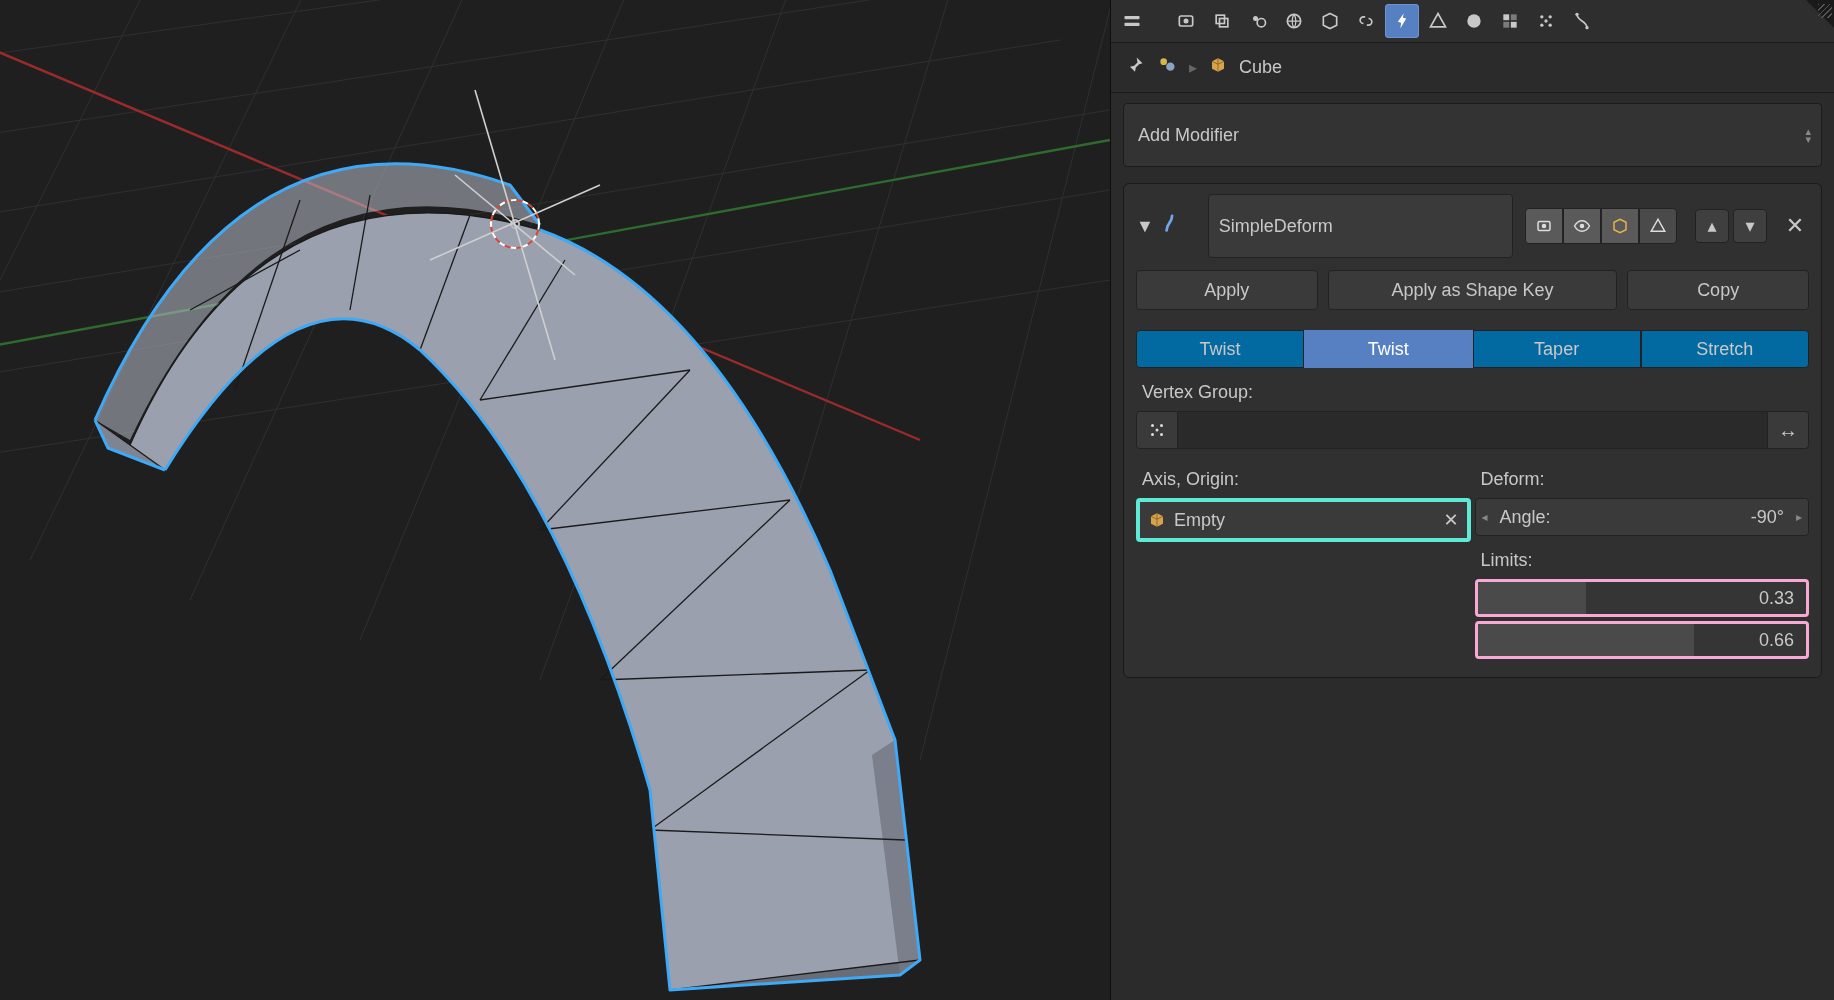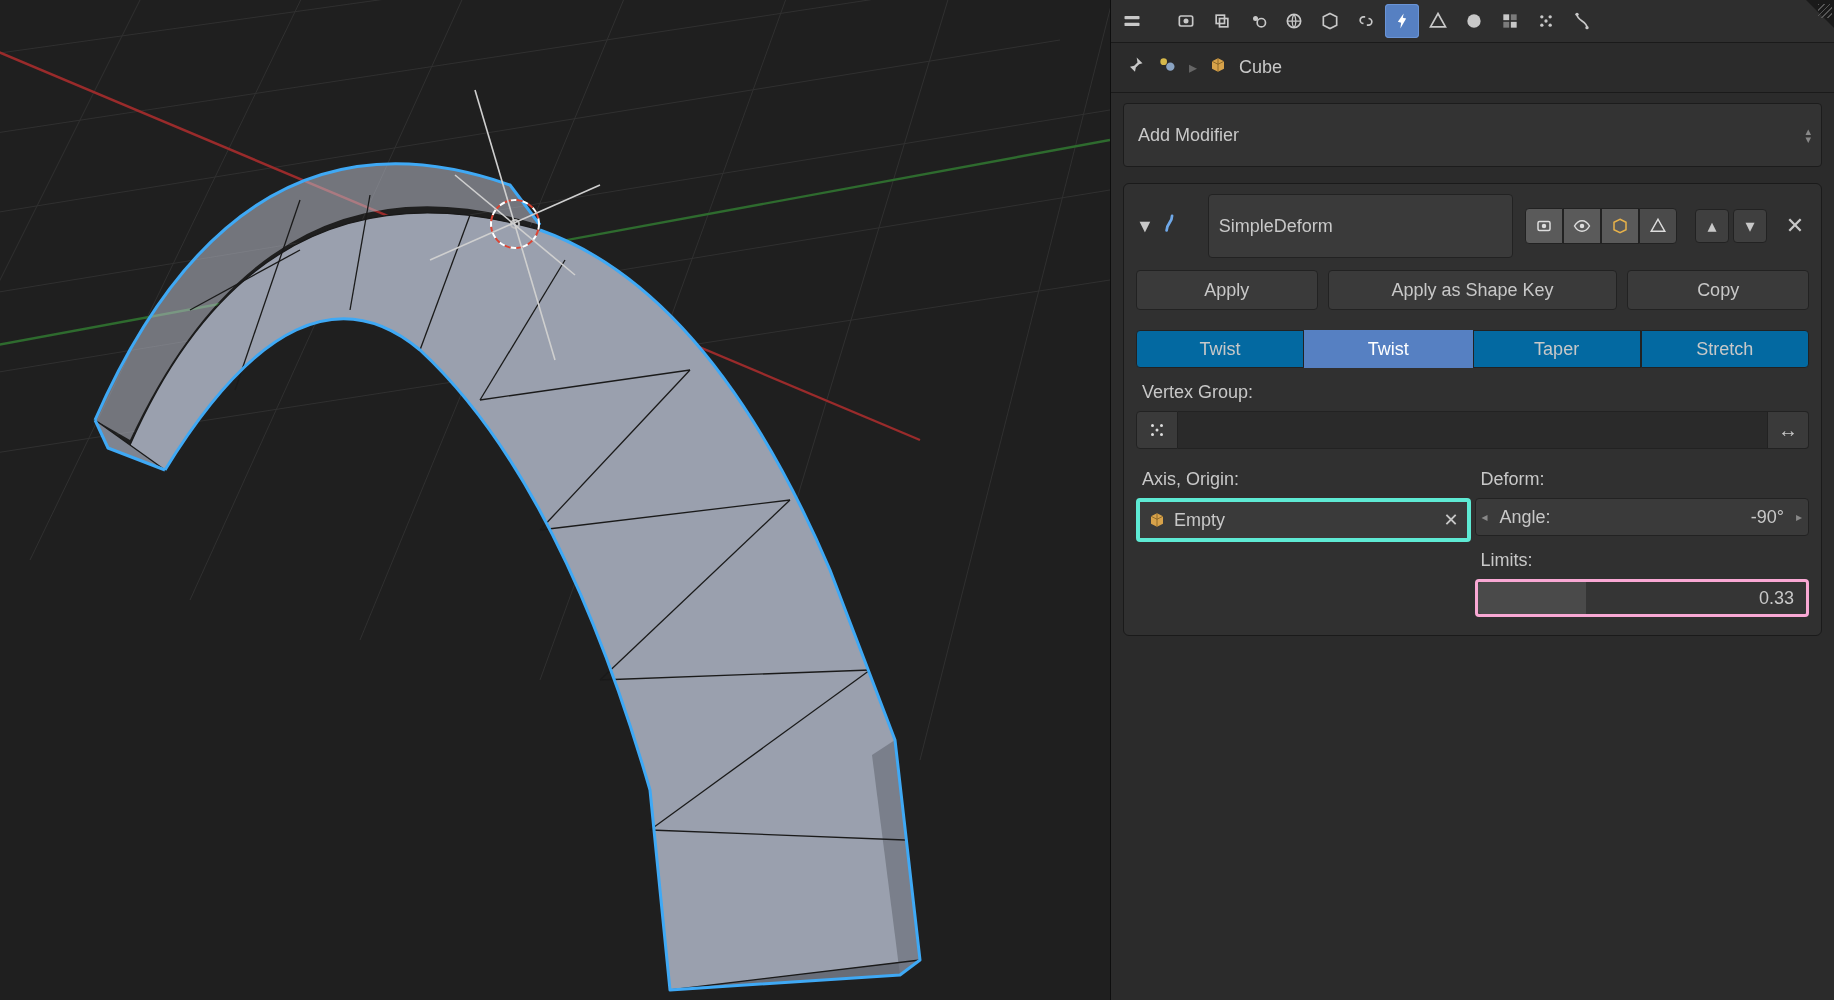--- a/index.html
+++ b/index.html
@@ -383,18 +383,22 @@
             <span class="tri-l">◂</span>
             <span class="nlabel">Angle:</span>
             <span class="nval">-90°</span>
             <span class="tri-r">▸</span>
           </div>
           <div class="lbl" style="margin-top:14px;">Limits:</div>
           <div class="slider">
             <div class="fill" style="width:33%;"></div>
             <span class="sval">0.33</span>
           </div>
+          <div class="slider">
+            <div class="fill" style="width:66%;"></div>
+            <span class="sval">0.66</span>
+          </div>
         </div>
       </div>
 
     </div>
   </div>
 </div>
 
 </body></html>

